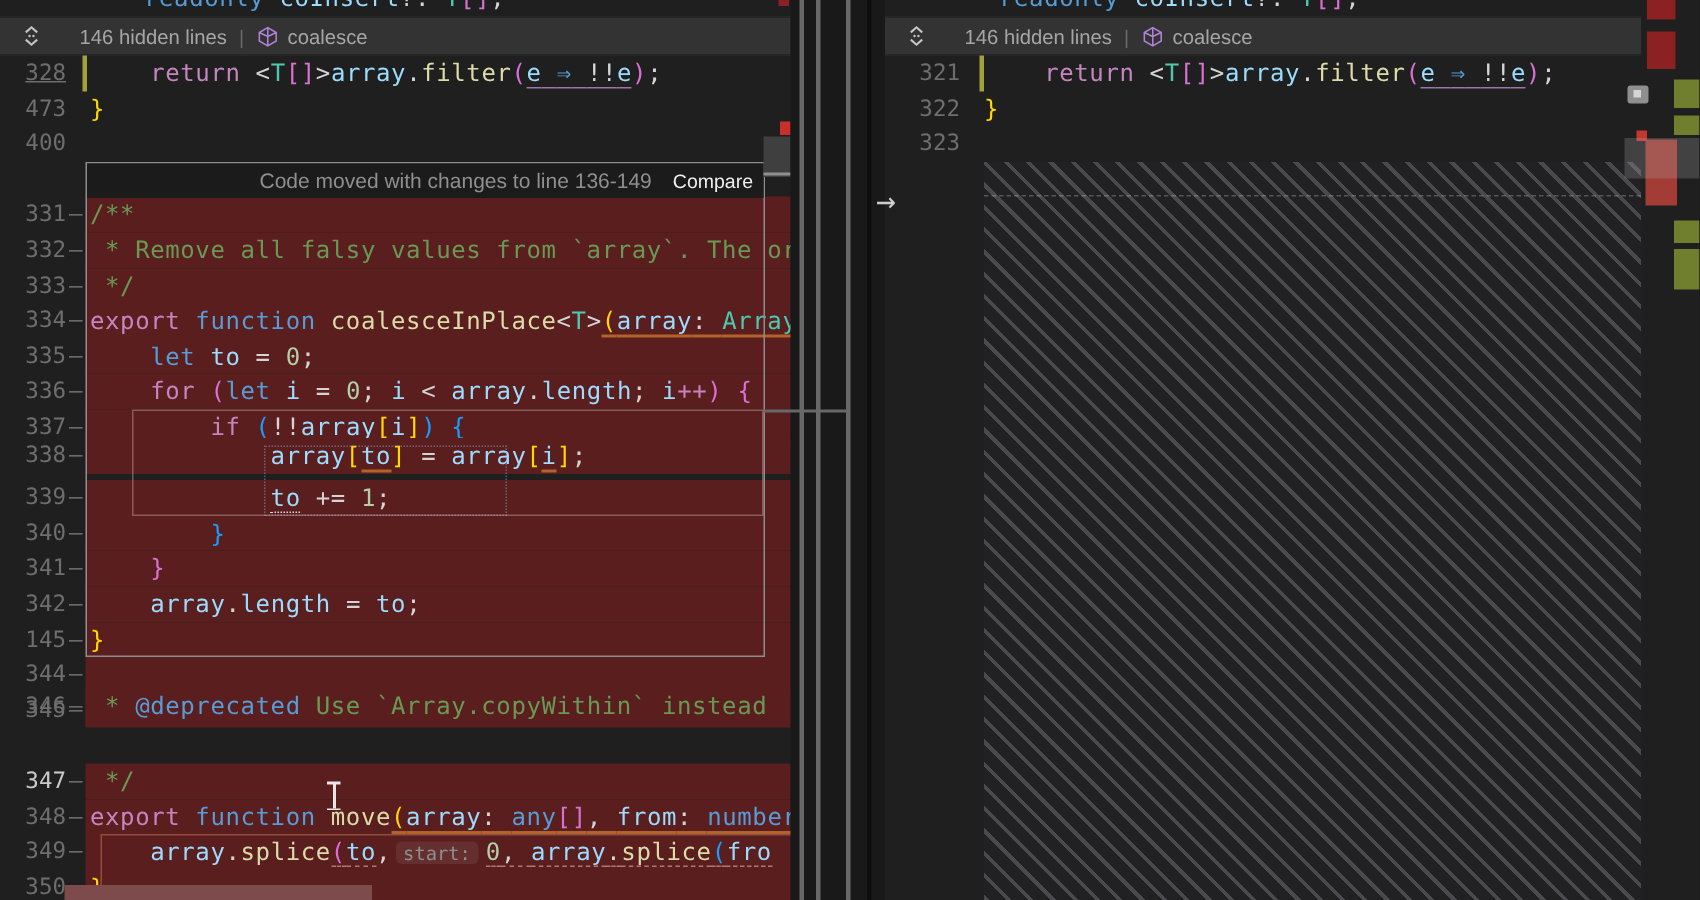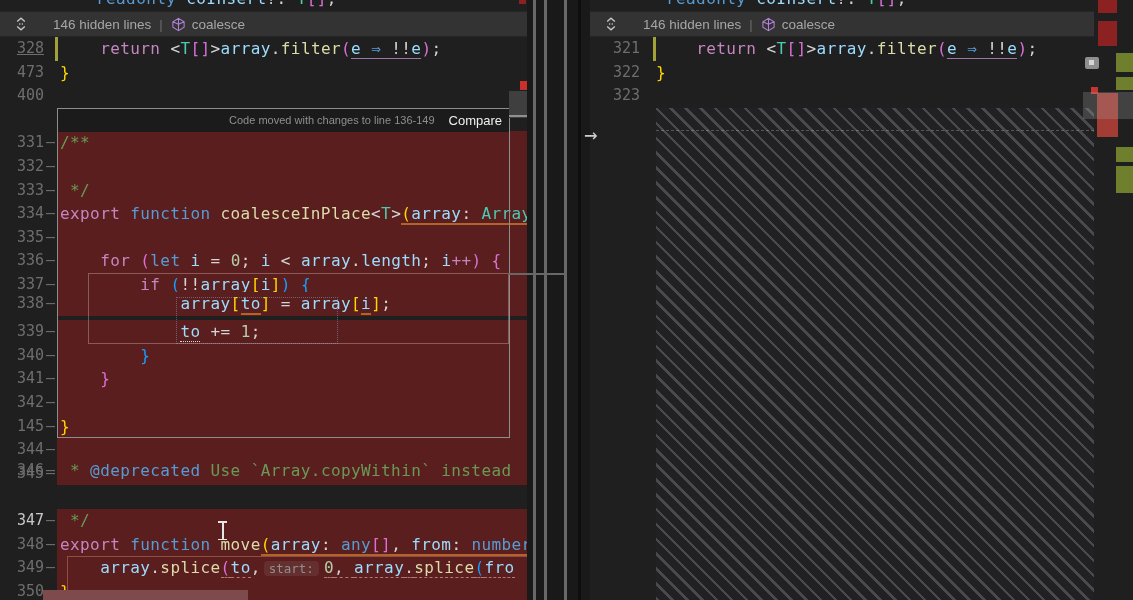--- a/index.html
+++ b/index.html
@@ -24,21 +24,21 @@
   .ty{color:#4ec9b0}.nm{color:#b5cea8}.cm{color:#6a9955}
   .b1{color:#ffd700}.b2{color:#da70d6}.b3{color:#179fff}
   .il{background:rgba(255,255,255,0.08);color:#8f8f8f;border-radius:4px;padding:0 5px;margin:0 5px 0 3px;font-size:12.5px;letter-spacing:0;}
   .u-pu{border-bottom:1px solid rgba(186,140,200,0.8);}
   .u-or{border-bottom:2px solid rgba(187,106,45,0.9);}
   .u-dt{border-bottom:1px dotted #d8d8d8;}
   .u-ds{border-bottom:1px dashed rgba(255,190,190,0.55);}
   .clipline{position:absolute;top:0;height:11px;overflow:hidden;z-index:5;}
   .movedbox{position:absolute;left:57px;top:107.8px;width:453px;height:330.4px;border:1px solid #8d8d8d;box-sizing:border-box;z-index:8;}
   .movedhdr{position:absolute;left:0;top:0;right:0;height:23px;background:#1b1b1b;display:flex;align-items:center;justify-content:flex-end;padding-right:7px;box-sizing:border-box;}
-  .movedhdr .lbl{color:#8f8f8f;font-size:11px;}
+  .movedhdr .lbl{color:#8f8f8f;font-size:14px;}
   .movedhdr .cmp{color:#f0f0f0;font-size:13px;margin-left:14px;cursor:pointer;}
   .innerbox{position:absolute;left:88px;top:273px;width:421px;height:71px;border:1px solid rgba(205,165,165,0.45);box-sizing:border-box;z-index:8;}
   .innerdots{position:absolute;left:176px;top:296.5px;width:162px;height:47px;border:1px dotted rgba(150,175,215,0.45);box-sizing:border-box;z-index:8;}
   .box349{position:absolute;left:67px;top:556.2px;width:465px;height:46px;border:1px solid rgba(200,125,95,0.5);box-sizing:border-box;z-index:8;}
   .ybar{position:absolute;width:3px;height:23.6px;top:37px;background:#a3a13a;z-index:7;}
   .strip350{position:absolute;left:43px;top:590px;width:205px;height:10px;background:#7d4b4b;z-index:9;}
   .connV{position:absolute;top:0;height:600px;width:2.5px;background:#686868;z-index:20;}
   .connH{position:absolute;left:509px;top:272.5px;width:56px;height:2.5px;background:#686868;z-index:20;}
   .boundary{position:absolute;left:578px;top:0;width:3px;height:600px;background:#0e0e0e;z-index:19;}
   .hatch{position:absolute;left:66px;top:107.8px;width:438px;height:492.2px;z-index:1;
@@ -94,37 +94,39 @@
       <div class="row" style="top: 131.4px; height: 23.6px;">
         <div class="delbg" style="left: 57px; right: 0px;"></div>
         <div class="gn" style="left: 0px; width: 44px;">331</div>
         <div class="dash" style="left: 46px;">–</div>
         <div class="code" style="left: 60px;"><span class="tk cm">/**</span></div>
       </div>
       <div class="row" style="top: 155px; height: 23.6px;">
         <div class="delbg" style="left: 57px; right: 0px;"></div>
         <div class="gn" style="left: 0px; width: 44px;">332</div>
         <div class="dash" style="left: 46px;">–</div>
+        <div class="code" style="left: 60px;"><span class="tk cm"> * Remove all falsy values from `array`. The or</span></div>
       </div>
       <div class="row" style="top: 178.6px; height: 23.6px;">
         <div class="delbg" style="left: 57px; right: 0px;"></div>
         <div class="gn" style="left: 0px; width: 44px;">333</div>
         <div class="dash" style="left: 46px;">–</div>
         <div class="code" style="left: 60px;"><span class="tk cm"> */</span></div>
       </div>
       <div class="row" style="top: 202.2px; height: 23.6px;">
         <div class="delbg" style="left: 57px; right: 0px;"></div>
         <div class="gn" style="left: 0px; width: 44px;">334</div>
         <div class="dash" style="left: 46px;">–</div>
         <div class="code" style="left: 60px;"><span class="tk kw">export </span><span class="tk kw2">function </span><span class="tk fn">coalesceInPlace</span><span class="tk pn">&lt;</span><span class="tk ty">T</span><span class="tk pn">&gt;</span><span class="tk b1 u-or">(</span><span class="tk vr u-or">array</span><span class="tk pn u-or">: </span><span class="tk ty u-or">Array</span></div>
       </div>
       <div class="row" style="top: 225.8px; height: 23.6px;">
         <div class="delbg" style="left: 57px; right: 0px;"></div>
         <div class="gn" style="left: 0px; width: 44px;">335</div>
         <div class="dash" style="left: 46px;">–</div>
+        <div class="code" style="left: 60px;"><span class="tk pn">    </span><span class="tk kw2">let </span><span class="tk vr">to</span><span class="tk pn"> = </span><span class="tk nm">0</span><span class="tk pn">;</span></div>
       </div>
       <div class="row" style="top: 249.4px; height: 23.6px;">
         <div class="delbg" style="left: 57px; right: 0px;"></div>
         <div class="gn" style="left: 0px; width: 44px;">336</div>
         <div class="dash" style="left: 46px;">–</div>
         <div class="code" style="left: 60px;"><span class="tk pn">    </span><span class="tk kw">for </span><span class="tk b2">(</span><span class="tk kw2">let </span><span class="tk vr">i</span><span class="tk pn"> = </span><span class="tk nm">0</span><span class="tk pn">; </span><span class="tk vr">i</span><span class="tk pn"> &lt; </span><span class="tk vr">array</span><span class="tk pn">.</span><span class="tk vr">length</span><span class="tk pn">; </span><span class="tk vr">i</span><span class="tk kw">++</span><span class="tk b2">)</span><span class="tk b2"> {</span></div>
       </div>
       <div class="row" style="top: 273px; height: 23.6px;">
         <div class="delbg" style="left: 57px; right: 0px;"></div>
         <div class="gn" style="left: 0px; width: 44px;">337</div>
@@ -152,20 +154,21 @@
       <div class="row" style="top: 367.4px; height: 23.6px;">
         <div class="delbg" style="left: 57px; right: 0px;"></div>
         <div class="gn" style="left: 0px; width: 44px;">341</div>
         <div class="dash" style="left: 46px;">–</div>
         <div class="code" style="left: 60px;"><span class="tk pn">    </span><span class="tk b2">}</span></div>
       </div>
       <div class="row" style="top: 391px; height: 23.6px; text-decoration: underline;">
         <div class="delbg" style="left: 57px; right: 0px;"></div>
         <div class="gn" style="left: 0px; width: 44px;">342</div>
         <div class="dash" style="left: 46px;">–</div>
+        <div class="code" style="left: 60px;"><span class="tk pn">    </span><span class="tk vr">array</span><span class="tk pn">.</span><span class="tk vr">length</span><span class="tk pn"> = </span><span class="tk vr">to</span><span class="tk pn">;</span></div>
       </div>
       <div class="row" style="top: 414.6px; height: 23.6px;">
         <div class="delbg" style="left: 57px; right: 0px;"></div>
         <div class="gn" style="left: 0px; width: 44px;">145</div>
         <div class="dash" style="left: 46px;">–</div>
         <div class="code" style="left: 60px;"><span class="tk b1">}</span></div>
       </div>
       <div class="row" style="top: 438.2px; height: 23.6px;">
         <div class="delbg" style="left: 57px; right: 0px;"></div>
         <div class="gn" style="left: 0px; width: 44px;">344</div>

